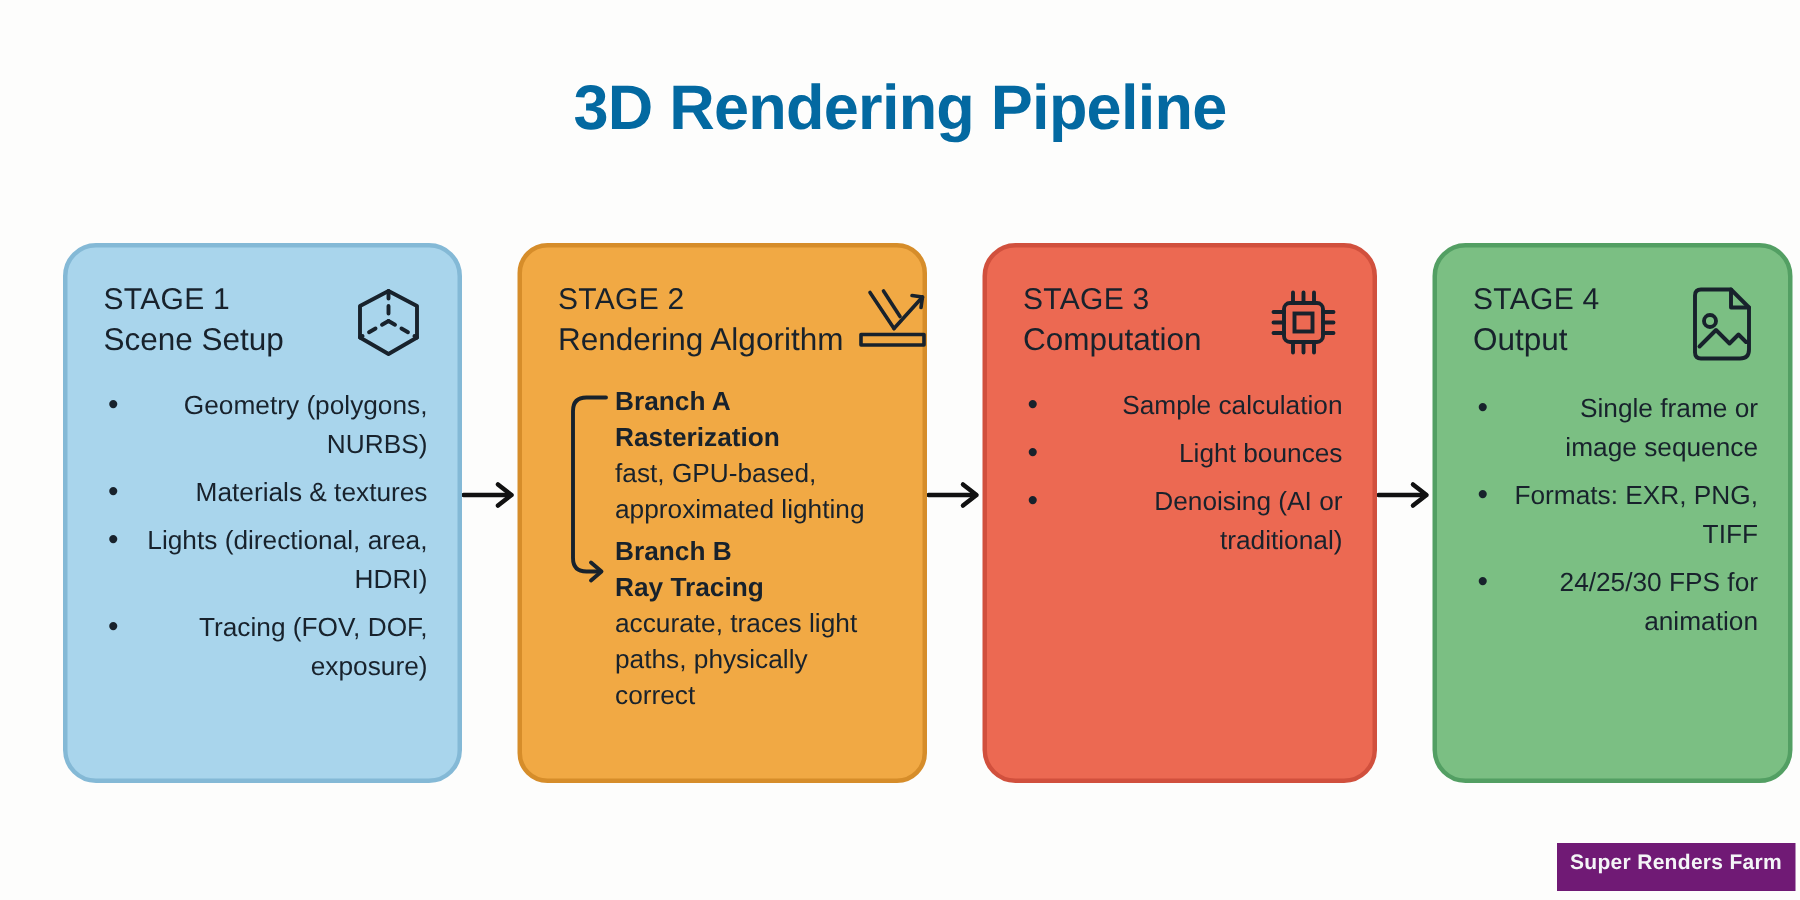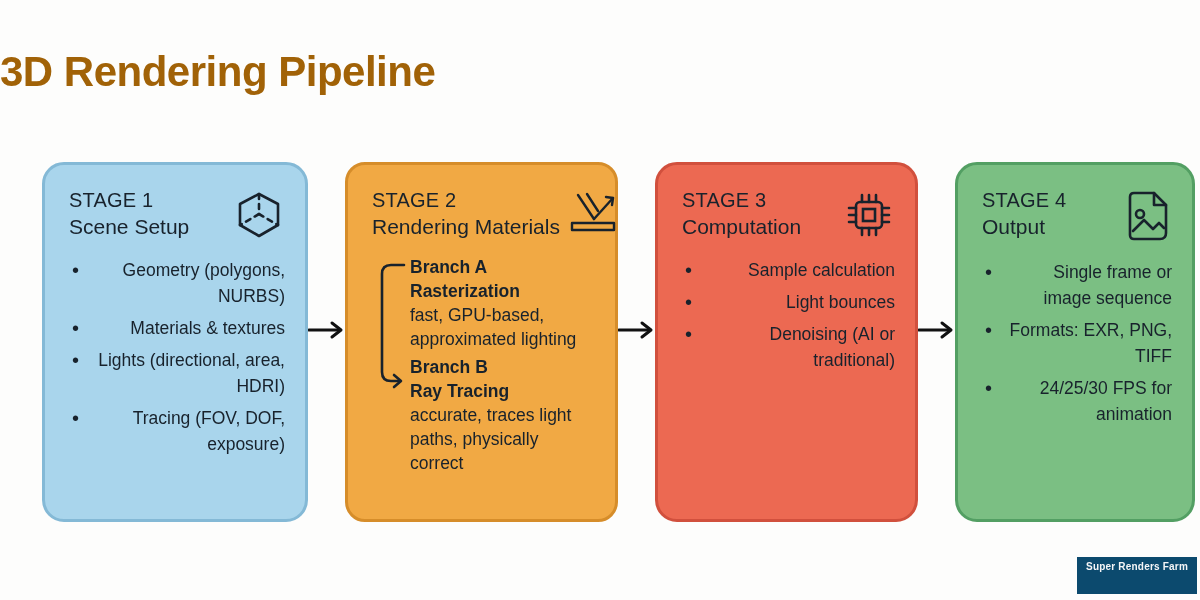--- a/index.html
+++ b/index.html
@@ -7,24 +7,25 @@
   body {
     position:relative;
     background:#fdfdfc;
     font-family:"Liberation Sans", sans-serif;
     color:#18222c;
     overflow:hidden;
   }
   .title {
     position:absolute;
     top:48px; left:0; width:1200px;
+    text-align:center;
     font-size:42px;
     font-weight:700;
     letter-spacing:-0.5px;
-    color:#a16207;
+    color:#0369a1;
   }
   .pipeline {
     position:absolute;
     top:162px; left:42px;
     display:flex;
     align-items:flex-start;
   }
   .card {
     height:360px;
     border:3px solid;
@@ -85,25 +86,25 @@
   .flow-arrow {
     width:37px;
     flex:0 0 37px;
     margin-top:156px;
     display:flex;
     justify-content:center;
   }
   .watermark {
     position:absolute;
     right:3px; bottom:6px;
-    background:#0c4a6e;
+    background:#701a75;
     color:#f4f5f7;
-    font-size:10px;
+    font-size:14px;
     font-weight:700;
-    padding:4px 9px 22px 9px;
+    padding:4px 9px 12px 9px;
     letter-spacing:0.2px;
   }
 </style>
 </head>
 <body>
 
 <h1 class="title">3D Rendering Pipeline</h1>
 
 <div class="pipeline">
 
@@ -134,21 +135,21 @@
     <svg width="37" height="24" viewBox="0 0 37 24" stroke="#111" stroke-width="3" fill="none" stroke-linecap="round" stroke-linejoin="round">
       <path d="M1 12 H31"></path>
         <path d="M24 5 L33 12 L24 19"></path>
     </svg>
   </div>
 
   <div class="card card-2" style="background: rgb(241, 169, 68); border-color: rgb(214, 141, 42); border-radius: 20px;">
     <div class="card-header">
       <div>
         <div class="stage-label">STAGE 2</div>
-        <div class="stage-name">Rendering Materials</div>
+        <div class="stage-name">Rendering Algorithm</div>
       </div>
       <div class="stage-icon">
         <svg width="54" height="46" viewBox="0 0 54 46" fill="none" stroke="#18222c" stroke-width="2.4" stroke-linecap="round" stroke-linejoin="round">
           <rect x="6" y="34" width="42" height="7"></rect>
           <path d="M12 6 L28 30"></path>
           <path d="M21 5 L32 22"></path>
           <path d="M28 30 L47 9"></path>
           <path d="M40 8 L47 9 L46 16"></path>
         </svg>
       </div>

